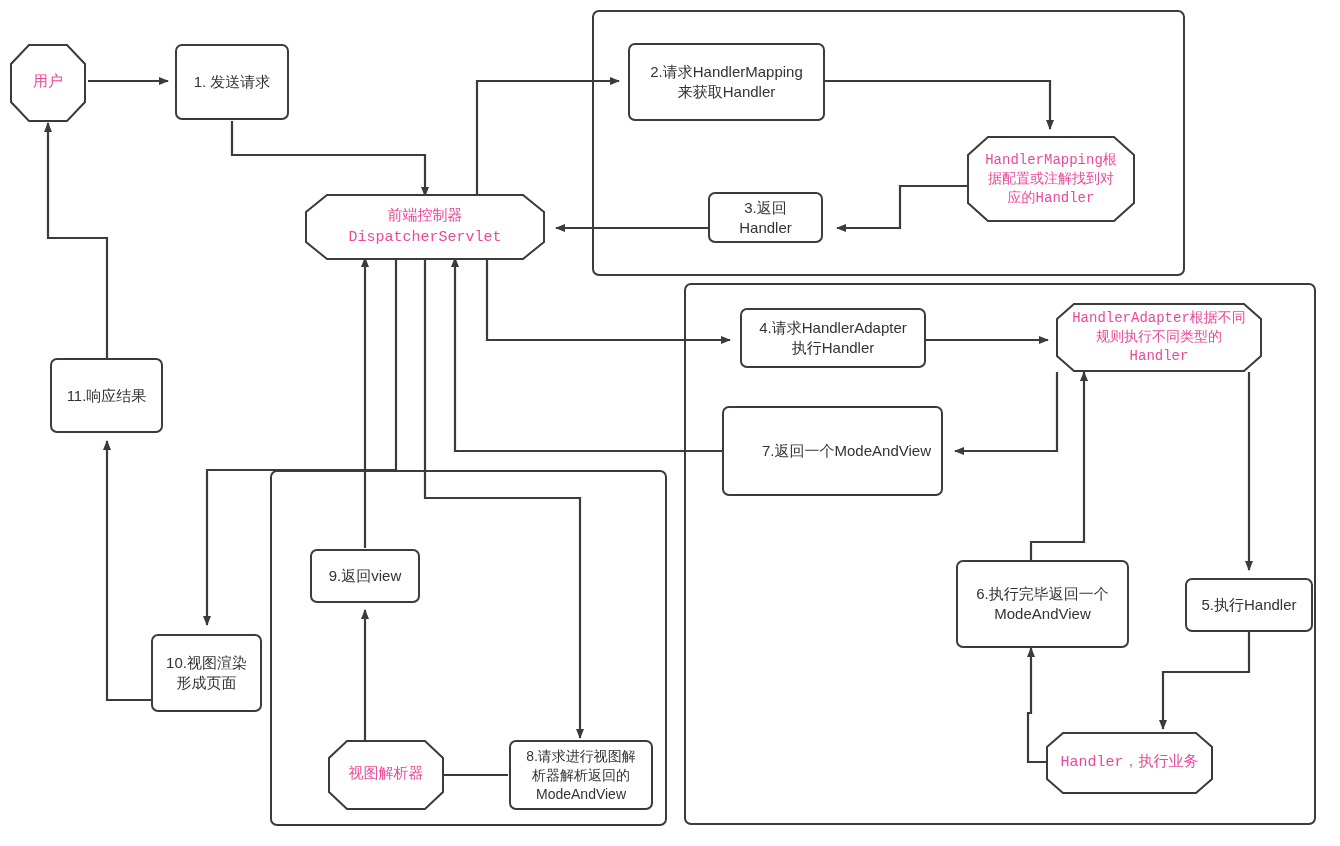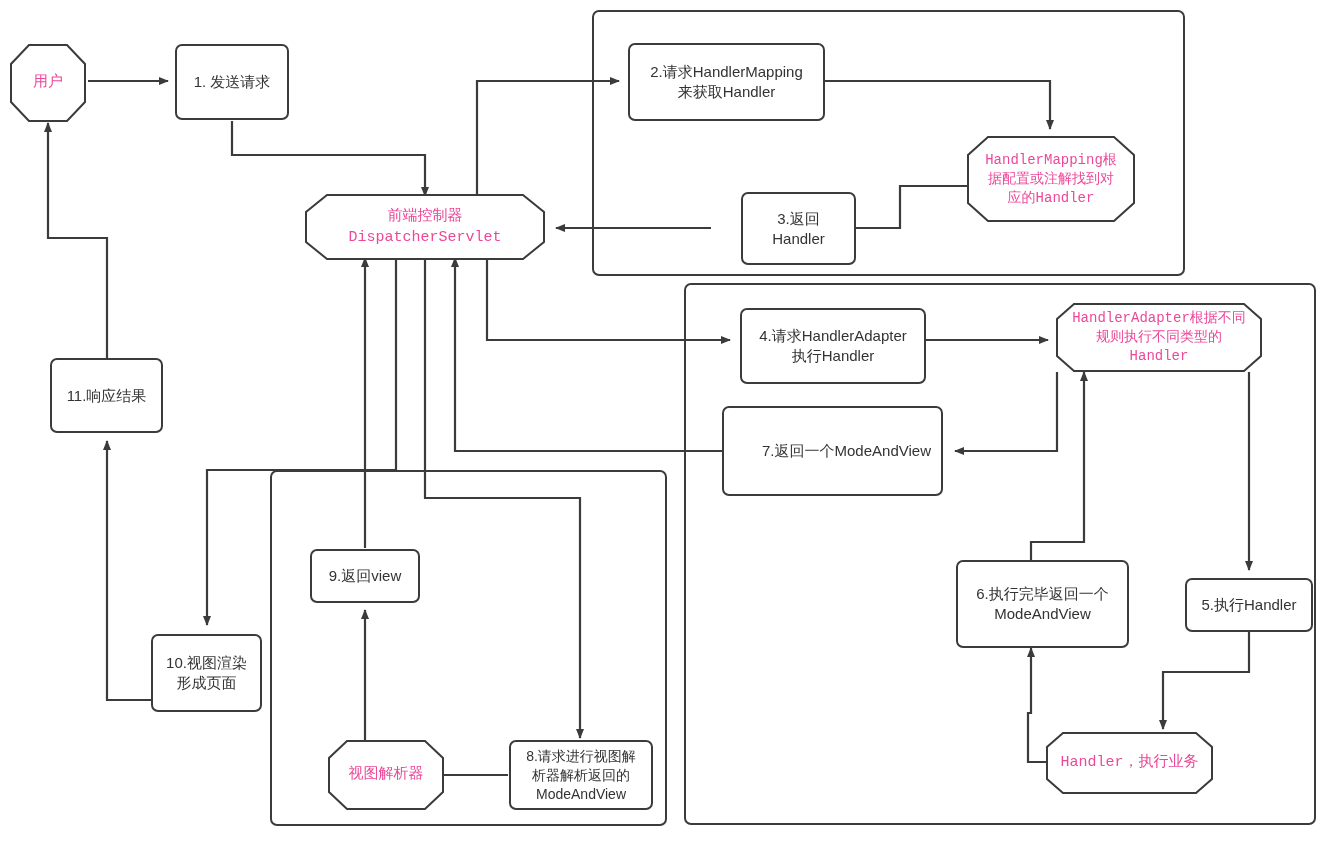--- a/index.html
+++ b/index.html
@@ -154,26 +154,26 @@
 
   <div class="node oct lvl2" style="left:967px; top:136px; width:168px; height:86px;">
     <svg class="octshape" viewBox="0 0 168 86" preserveAspectRatio="none">
       <polygon points="21,1 147,1 167,19 167,67 147,85 21,85 1,67 1,19" fill="#ffffff" stroke="#3b3b3b" stroke-width="2"></polygon>
     </svg>
     <span class="octlabel" style="font-size:14px; line-height:19px;">HandlerMapping根
 据配置或注解找到对
 应的Handler</span>
   </div>
 
-  <div class="node rect lvl2" style="left:741px; top:192px; width:115px; height:73px;">
+  <div class="node rect lvl2" style="left:708px; top:192px; width:115px; height:51px;">
     <span>3.返回
 Handler</span>
   </div>
 
-  <div class="node rect lvl2" style="left:740px; top:308px; width:186px; height:76px;">
+  <div class="node rect lvl2" style="left:740px; top:308px; width:186px; height:60px;">
     <span>4.请求HandlerAdapter
 执行Handler</span>
   </div>
 
   <div class="node oct lvl2" style="left:1056px; top:303px; width:206px; height:69px;">
     <svg class="octshape" viewBox="0 0 206 69" preserveAspectRatio="none">
       <polygon points="18,1 188,1 205,16 205,53 188,68 18,68 1,53 1,16" fill="#ffffff" stroke="#3b3b3b" stroke-width="2"></polygon>
     </svg>
     <span class="octlabel" style="font-size:14px; line-height:19px;">HandlerAdapter根据不同
 规则执行不同类型的

